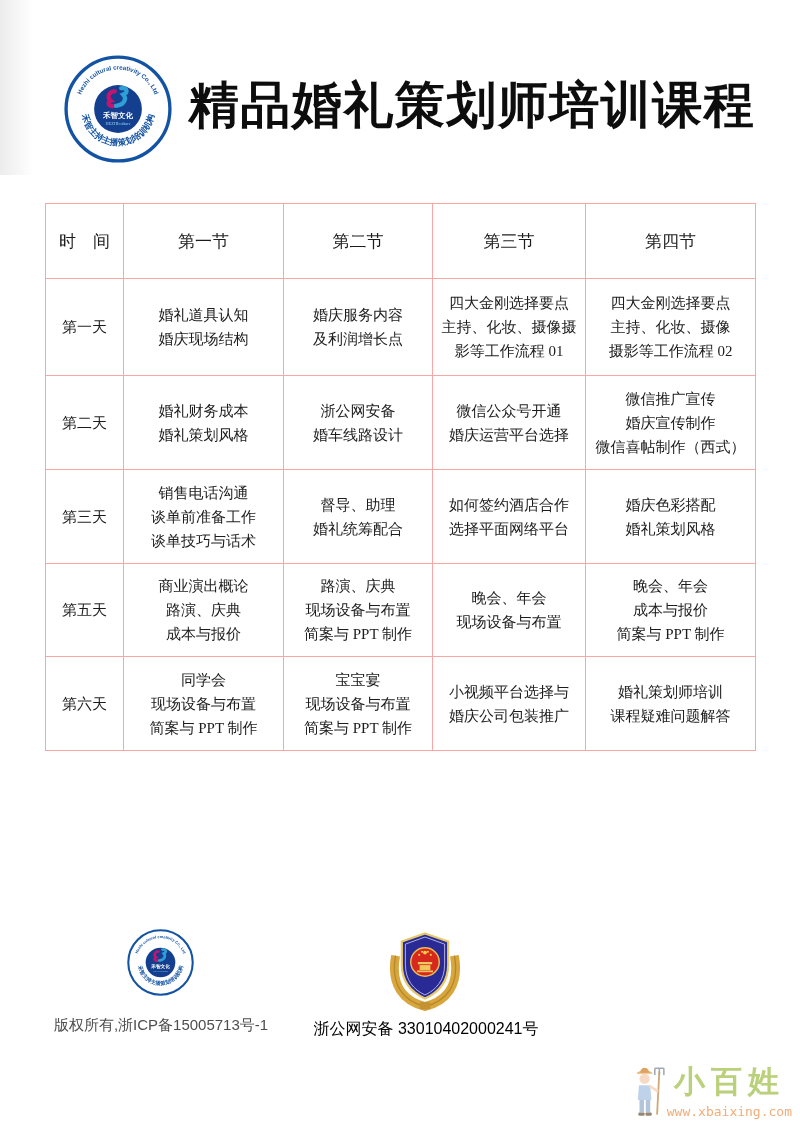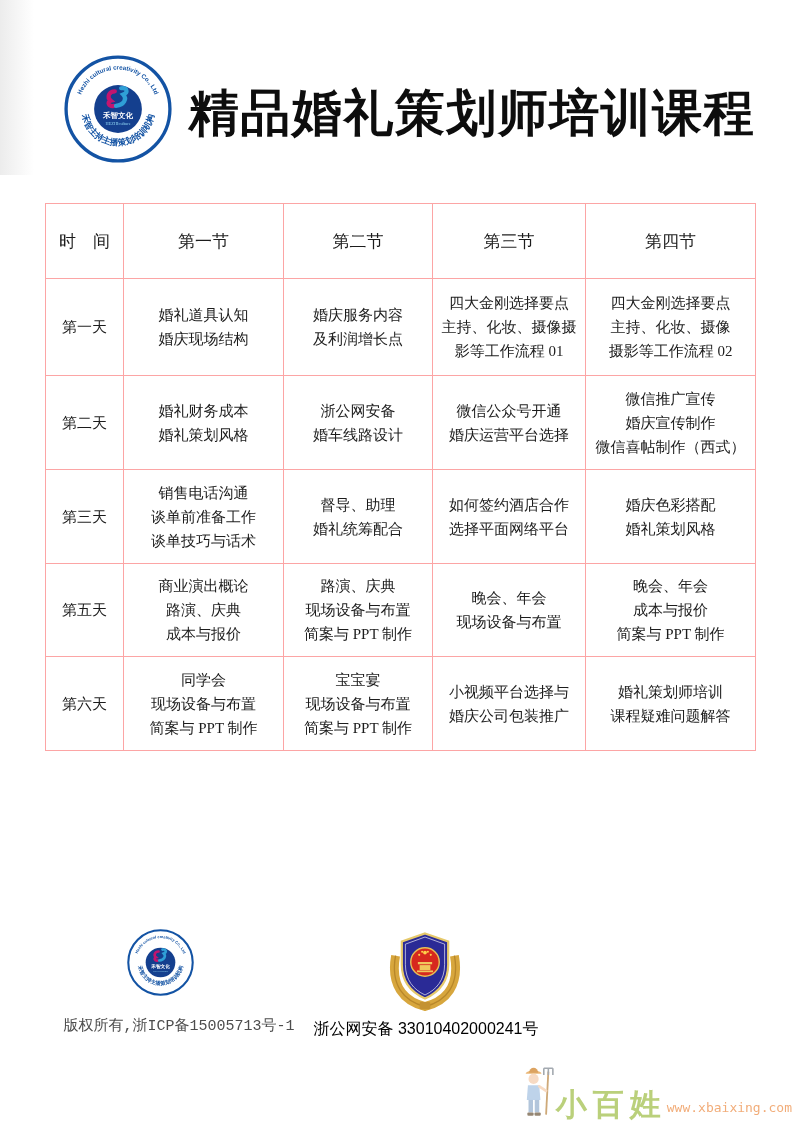--- a/index.html
+++ b/index.html
@@ -4,47 +4,47 @@
 <style>
   html,body{margin:0;padding:0;background:#fff;}
   .page{position:relative;width:800px;height:1128px;background:#ffffff;overflow:hidden;
         font-family:"Liberation Serif","DejaVu Serif",serif;color:#1c1c1c;}
   .edge-artifact{position:absolute;left:0;top:0;width:34px;height:175px;
         background:linear-gradient(to right,#ececec,#ffffff);}
   
   .hezhi-logo{position:absolute;}
   .hezhi-logo.top{left:64px;top:55px;width:108px;height:108px;}
   .page-title{position:absolute;left:178px;right:34px;top:72px;text-align:center;
-        font-size:50px;font-weight:900;letter-spacing:1.5px;color:#0d0d0d;white-space:nowrap;margin-top:8px;}
+        font-size:50px;font-weight:900;letter-spacing:1.5px;color:#0d0d0d;white-space:nowrap;}
   
   table.schedule{position:absolute;left:45px;top:203px;width:710px;border-collapse:collapse;table-layout:fixed;}
   table.schedule td,table.schedule th{border:1px solid #fca5a5;text-align:center;vertical-align:middle;
         font-weight:400;padding:4px 3px;}
   table.schedule th{font-size:17px;height:66px;}
   table.schedule td{font-size:15px;line-height:1.6;white-space:pre-line;}
   td.day{font-size:16px;}
   tr.r1{height:97px;}tr.r2{height:94px;}tr.r3{height:94px;}tr.r4{height:95px;}
   tr.r5{height:93px;}tr.r6{height:94px;}
   
   .hezhi-logo.bottom{left:127px;top:929px;width:67px;height:67px;}
-  .icp-text{position:absolute;left:58px;top:1016px;width:242px;text-align:center;
-        font-family:Liberation Mono, monospace;font-size:15px;color:#4d4d4d;font-weight:500;}
+  .icp-text{position:absolute;left:40px;top:1016px;width:242px;text-align:center;
+        font-family:Liberation Sans, sans-serif;font-size:15px;color:#4d4d4d;font-weight:500;}
   .police-badge{position:absolute;left:380px;top:929px;width:90px;height:82px;}
   .police-text{position:absolute;left:300px;top:1019px;width:252px;text-align:center;
         font-family:"Liberation Sans","DejaVu Sans",sans-serif;font-size:16px;font-weight:400;color:#000;}
   .baidu-block{position:absolute;left:592px;top:936px;width:140px;text-align:center;
         font-family:"Liberation Sans","DejaVu Sans",sans-serif;}
   .baidu-v{width:70px;height:56px;display:block;margin:0 auto;}
   .baidu-title{font-size:17px;color:#8d8d8d;letter-spacing:3px;margin-top:2px;}
   .baidu-sub{font-size:7.5px;color:#a8a8a8;letter-spacing:1px;margin-top:1px;}
   .baidu-cert{font-size:16px;font-weight:700;color:#141414;letter-spacing:2px;margin-top:6px;}
   
   .watermark{position:absolute;right:8px;bottom:8px;display:flex;align-items:flex-end;opacity:.9;}
   .wm-figure{width:34px;height:56px;margin-right:2px;}
-  .wm-texts{display:flex;align-items:center;}
+  .wm-texts{display:flex;flex-direction:column;align-items:center;}
   .wm-name{font-size:31px;font-weight:700;color:#b3cb6d;letter-spacing:6px;
         font-family:"DejaVu Serif",serif;line-height:1;}
   .wm-url{font-size:13px;color:#f0a46b;font-family:"DejaVu Sans Mono",monospace;line-height:1.2;margin-top:7px;}
 </style>
 </head>
 <body>
 
 <div class="page">
 
   <div class="edge-artifact"></div>

